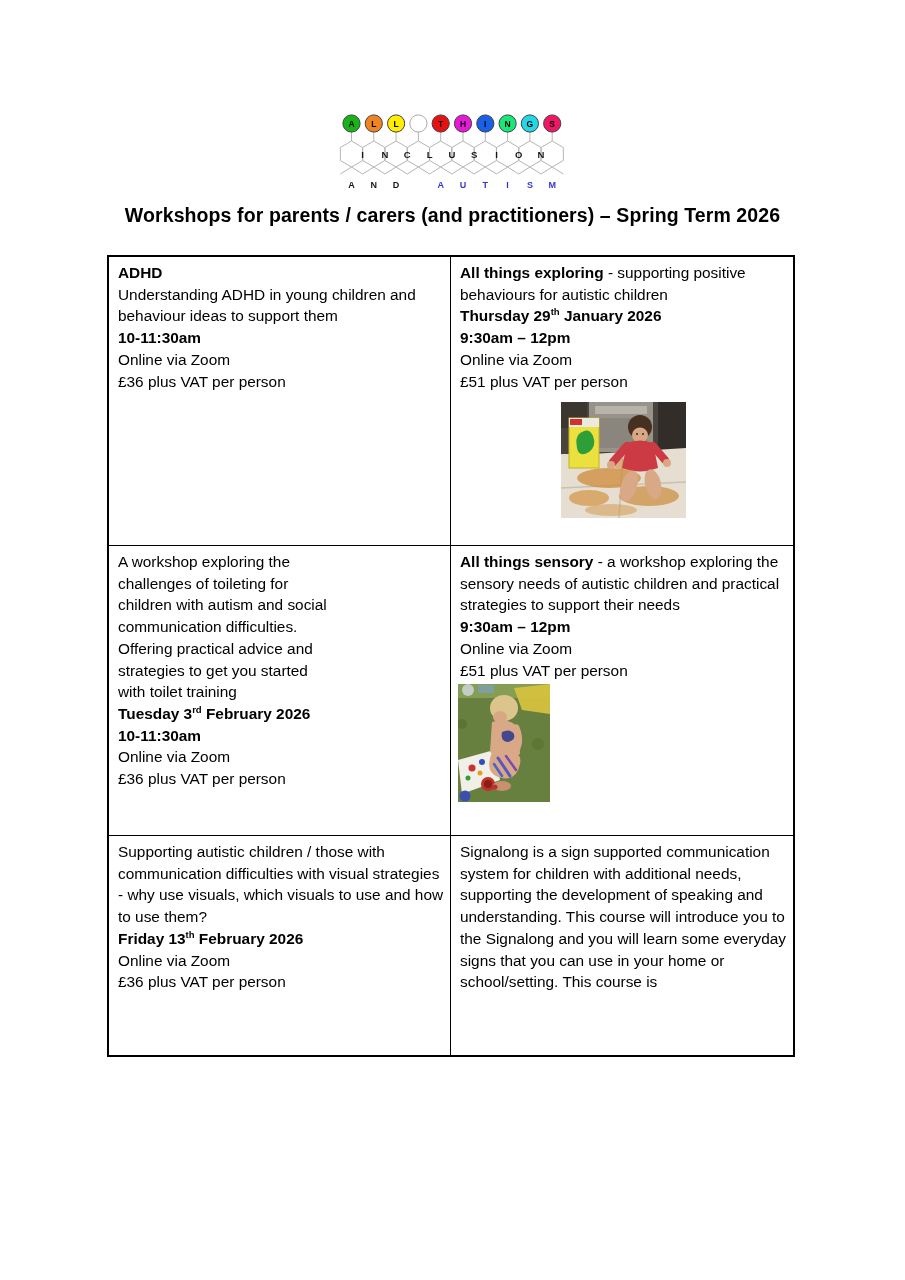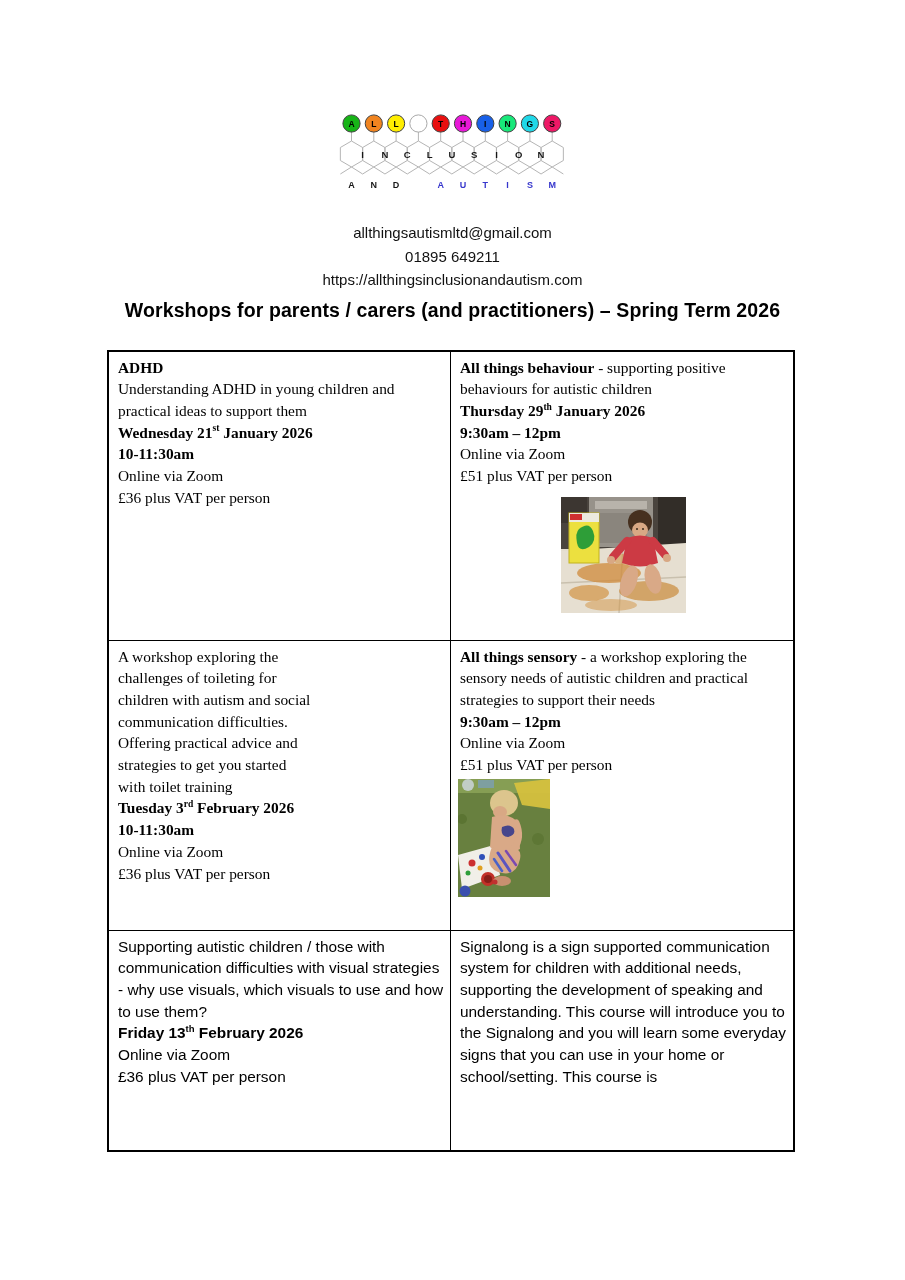--- a/index.html
+++ b/index.html
@@ -14,21 +14,21 @@
   .wtable {
     margin:28px 0 0 107px; width:688px; box-sizing:border-box;
     display:grid; grid-template-columns:1fr 1fr; grid-template-rows:289px 290px 219px;
     border:2px solid #000;
   }
   .wcell {
     box-sizing:border-box; padding:5px 6px 0 9px; font-size:15.4px; line-height:21.7px;
     overflow:hidden; background:#fff;
   }
   .wcell.col0 { border-right:1.5px solid #000; }
-  .wcell.rb  { border-bottom:1.5px solid #000;font-family:Liberation Serif, serif; }
+  .wcell.rb  { border-bottom:1.5px solid #000; }
   .wline b, .wcell strong { font-weight:bold; }
   .wdesc { white-space:pre-line; }
   sup.ord { font-size:0.62em; vertical-align:super; line-height:0; font-weight:bold;margin-top:30px; }
   .photo-wrap { margin-top:10px; }
   .photo-wrap.center { text-align:center; }
   .photo-wrap.left { text-align:left; margin-top:3px; margin-left:-2px; }
   .photo-wrap svg { display:inline-block; }
 </style>
 </head>
 <body>
@@ -110,39 +110,33 @@
         <text x="57.1" y="75" text-anchor="middle" font-size="9" font-weight="bold" fill="#161616" font-family="&quot;Liberation Sans&quot;, sans-serif">D</text>
         <text x="101.7" y="75" text-anchor="middle" font-size="9" font-weight="bold" fill="#3636cc" font-family="&quot;Liberation Sans&quot;, sans-serif">A</text>
         <text x="124" y="75" text-anchor="middle" font-size="9" font-weight="bold" fill="#3636cc" font-family="&quot;Liberation Sans&quot;, sans-serif">U</text>
         <text x="146.3" y="75" text-anchor="middle" font-size="9" font-weight="bold" fill="#3636cc" font-family="&quot;Liberation Sans&quot;, sans-serif">T</text>
         <text x="168.6" y="75" text-anchor="middle" font-size="9" font-weight="bold" fill="#3636cc" font-family="&quot;Liberation Sans&quot;, sans-serif">I</text>
         <text x="190.9" y="75" text-anchor="middle" font-size="9" font-weight="bold" fill="#3636cc" font-family="&quot;Liberation Sans&quot;, sans-serif">S</text>
         <text x="213.20000000000002" y="75" text-anchor="middle" font-size="9" font-weight="bold" fill="#3636cc" font-family="&quot;Liberation Sans&quot;, sans-serif">M</text>
       </svg>
   </div>
 
-  <div class="contact">
-    <div>allthingsautismltd@gmail.com</div>
-    <div>01895 649211</div>
-    <div>https://allthingsinclusionandautism.com</div>
-  </div>
 
   <h1 class="doc-title">Workshops for parents / carers (and practitioners) – Spring Term 2026</h1>
 
   <div class="wtable" id="wtable">
       <div class="wcell col0 rb">
         <div class="wline"><strong>ADHD</strong></div>
-        <div class="wdesc">Understanding ADHD in young children and practical ideas to support them</div>
-        <div class="wline" style="font-weight: bold;">Wednesday 21<sup class="ord">st</sup> January 2026</div>
+        <div class="wdesc">Understanding ADHD in young children and behaviour ideas to support them</div>
         <div class="wline" style="font-weight: bold;">10-11:30am</div>
         <div class="wline">Online via Zoom</div>
         <div class="wline">£36 plus VAT per person</div>
       </div>
       <div class="wcell col1 rb">
-        <div class="wline"><strong>All things behaviour</strong> - supporting positive behaviours for autistic children</div>
+        <div class="wline"><strong>All things exploring</strong> - supporting positive behaviours for autistic children</div>
         <div class="wline" style="font-weight: bold;">Thursday 29<sup class="ord">th</sup> January 2026</div>
         <div class="wline" style="font-weight: bold;">9:30am – 12pm</div>
         <div class="wline">Online via Zoom</div>
         <div class="wline">£51 plus VAT per person</div>
         <div class="photo-wrap center">
   <svg width="125" height="116" viewBox="0 0 125 116">
     <rect width="125" height="116" fill="#e3dccd"></rect>
     <rect width="125" height="52" fill="#4a443e"></rect>
     <rect x="28" y="0" width="64" height="50" fill="#97928a"></rect>
     <rect x="34" y="4" width="52" height="8" fill="#b8b3ab"></rect>

